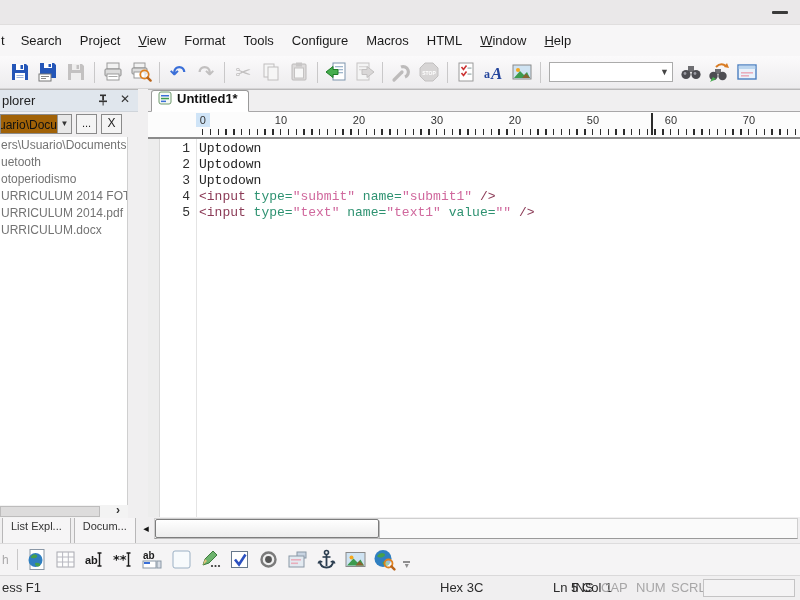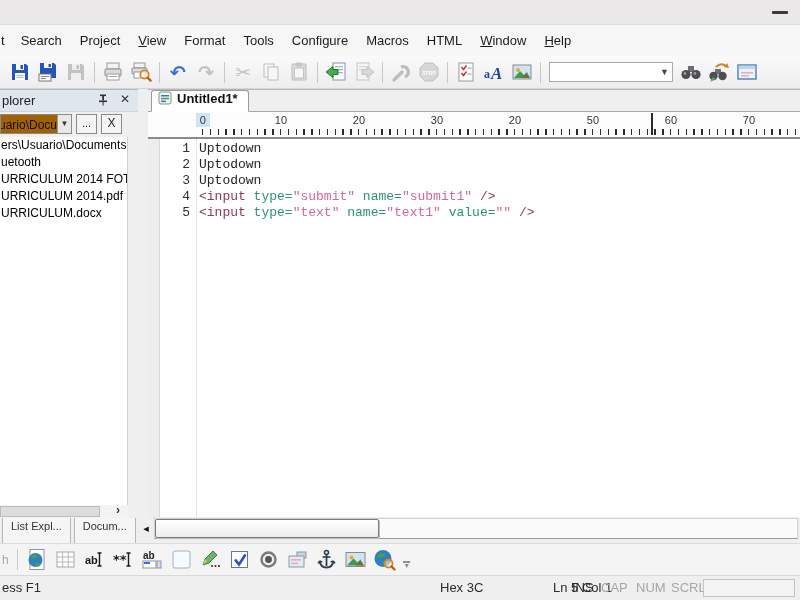--- a/index.html
+++ b/index.html
@@ -39,21 +39,21 @@
   .panel-pin { position:absolute; right:28px; top:3px; width:14px; height:14px; }
   .panel-close { position:absolute; right:8px; top:2px; font-size:12px; color:#333; font-family:"DejaVu Sans", sans-serif; }
   .path-row { position:absolute; left:0; top:22px; width:138px; height:25px; }
   .path-combo { position:absolute; left:0; top:2px; width:72px; height:20px; background:#a16207; border:1px solid #8a8a8a; overflow:hidden; }
   .path-text { position:absolute; left:-2px; top:3px; font-size:12px; color:#111; white-space:nowrap; }
   .path-dd { position:absolute; right:0; top:0; width:14px; height:18px; background:#e8e8e8; border-left:1px solid #999; text-align:center; font-size:8px; color:#333; line-height:18px; }
   .mini-btn { position:absolute; top:2px; height:20px; background:#f4f4f4; border:1px solid #8a8a8a; font-size:11px; color:#222; text-align:center; line-height:17px; }
   .browse-btn { left:76px; width:21px; }
   .clearx-btn { left:101px; width:21px; font-size:12px; }
   .file-list { position:absolute; left:0; top:47px; width:128px; height:368px; background:#fff; border-right:1px solid #cfcfcf; overflow:hidden; }
-  .file-row { height:17px; font-size:12px; color:#000000; white-space:nowrap; padding-left:1px; line-height:17px; }
+  .file-row { height:17px; font-size:12px; color:#737373; white-space:nowrap; padding-left:1px; line-height:17px; }
   .side-hscroll { position:absolute; left:0; top:415px; width:128px; height:13px; background:#f3f3f3; }
   .side-thumb { position:absolute; left:0; top:1px; width:100px; height:11px; background:#dddcdc; border:1px solid #bdbcbc; }
   .side-arrow { position:absolute; right:8px; top:-2px; font-size:12px; color:#333; font-weight:bold; }
   .side-tabs { position:absolute; left:0; top:428px; width:138px; height:26px; display:flex; gap:3px; padding-left:2px; }
   .side-tab { height:37px; padding:2px 8px 0 8px; font-size:11px; color:#333; background:#f6f5f6; border:1px solid #b8b7b8; border-top:none; border-radius:0 0 3px 3px; white-space:nowrap; }
 
   
   .splitter { position:absolute; left:138px; top:0; width:10px; height:454px; background:#f0eff0; }
 
   
@@ -305,20 +305,21 @@
         <div class="path-combo">
           <span class="path-text">uario\Docu</span>
           <span class="path-dd">▼</span>
         </div>
         <div class="mini-btn browse-btn">...</div>
         <div class="mini-btn clearx-btn">X</div>
       </div>
       <div class="file-list">
           <div class="file-row">ers\Usuario\Documents</div>
           <div class="file-row">uetooth</div>
+          <div class="file-row">otoperiodismo</div>
           <div class="file-row">URRICULUM 2014 FOTOS</div>
           <div class="file-row">URRICULUM 2014.pdf</div>
           <div class="file-row">URRICULUM.docx</div>
         </div>
       <div class="side-hscroll">
         <div class="side-thumb"></div>
         <span class="side-arrow">›</span>
       </div>
       <div class="side-tabs">
           <div class="side-tab">List Expl...</div>

